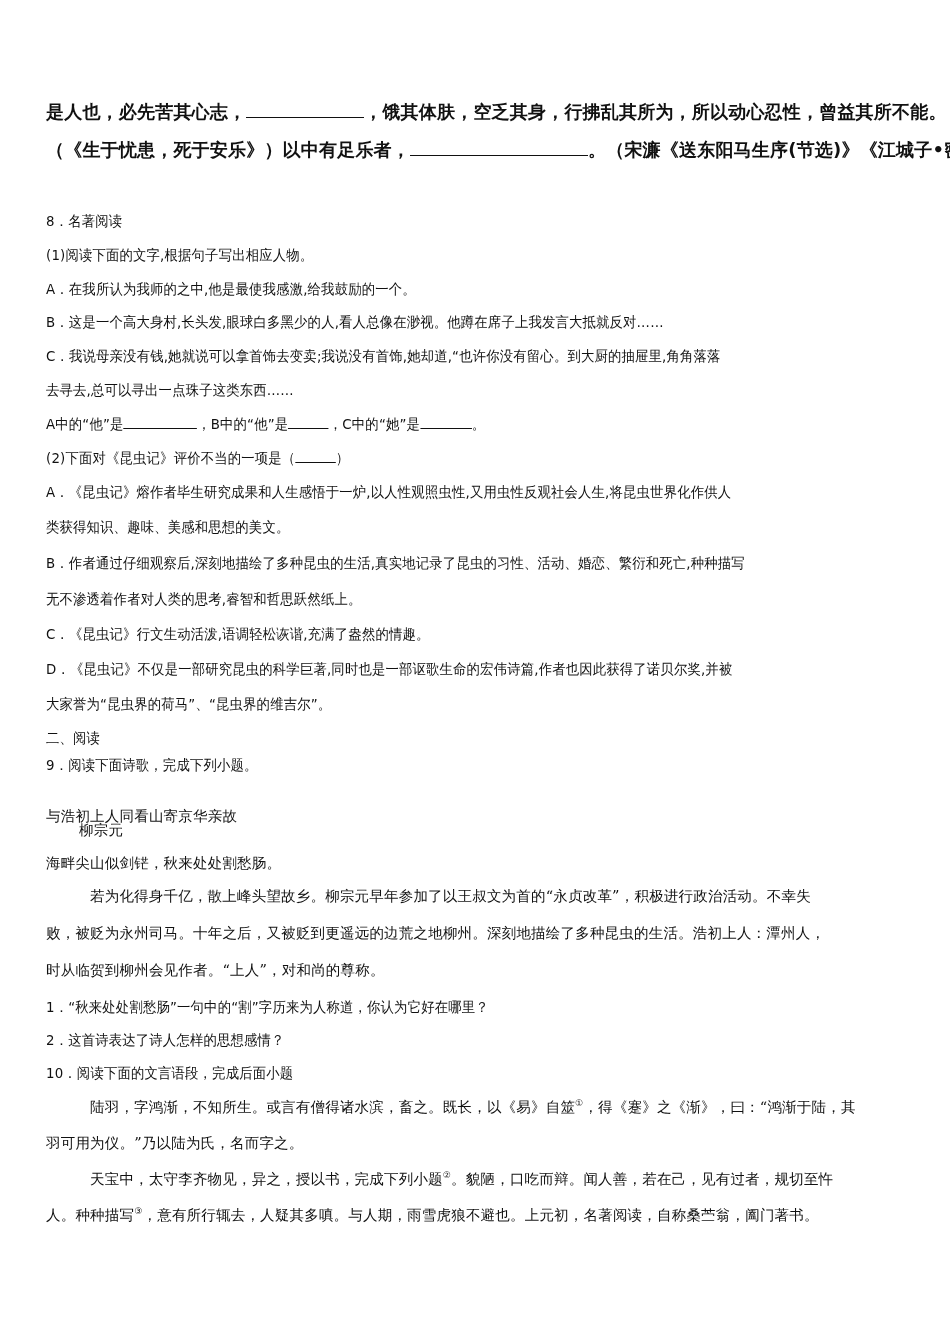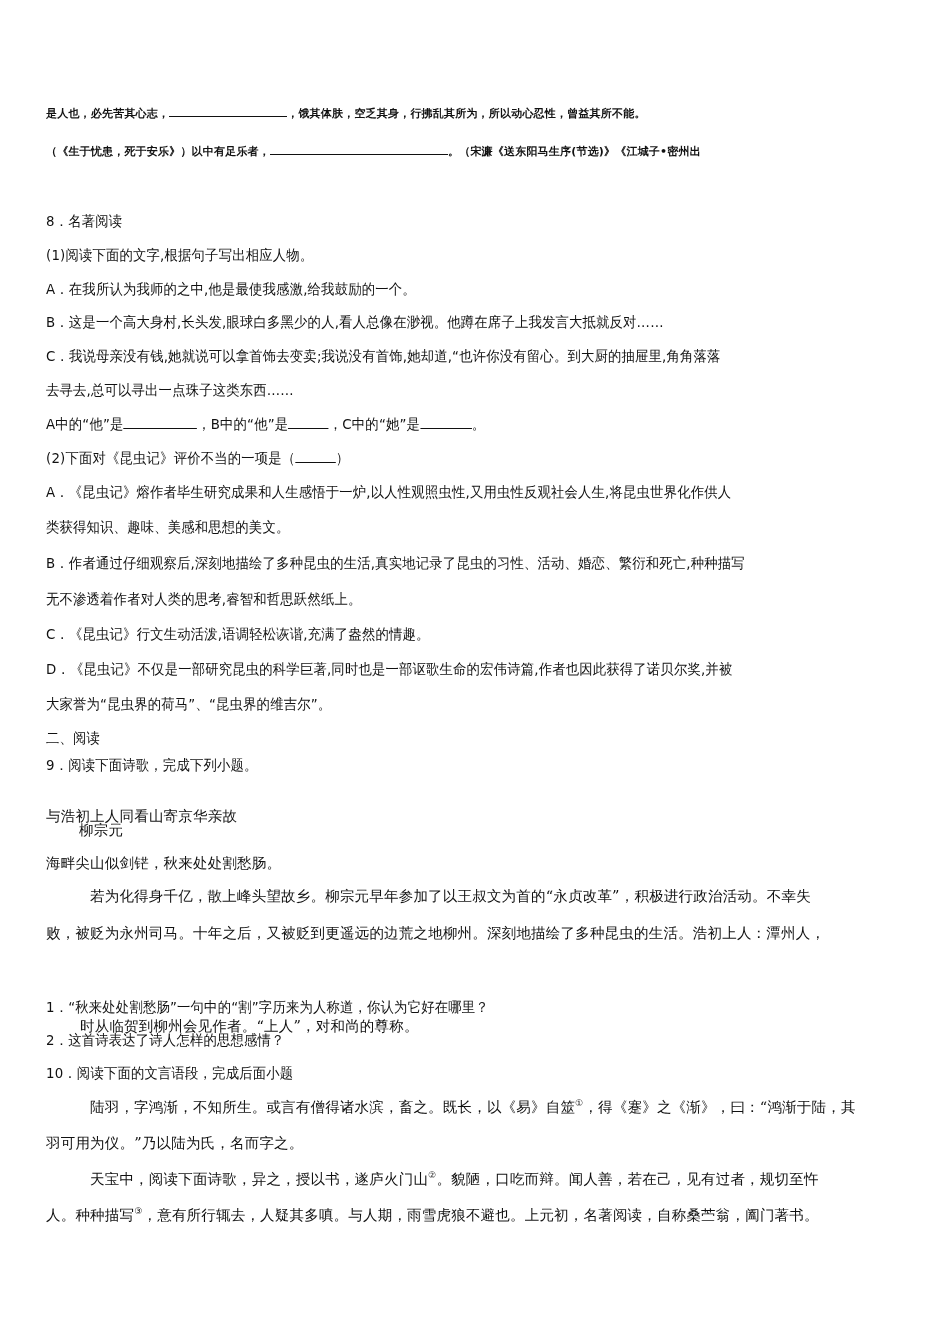--- a/index.html
+++ b/index.html
@@ -26,21 +26,21 @@
       left: 46px;
       right: 40px;
       white-space: nowrap;
       font-size: 15.5px;
       line-height: 20px;
       letter-spacing: 0.2px;
     }
     .bold {
       font-family: "DejaVu Sans", "Liberation Sans", sans-serif;
       font-weight: bold;
-      font-size: 11px;
+      font-size: 18px;
     }
     .sans {
       font-family: "DejaVu Sans", "Liberation Sans", sans-serif;
       font-size: 14.5px;
       transform: scaleX(0.92);
       transform-origin: left center;
     }
     .serif {
       font-family: "DejaVu Serif", "Liberation Serif", serif;
       font-size: 14.5px;
@@ -93,29 +93,29 @@
   <div class="line sans" style="top:728px;">二、阅读</div>
 
   <div class="line sans" style="top:755px;">9．阅读下面诗歌，完成下列小题。</div>
   <div class="line serif" style="top:806px;">与浩初上人同看山寄京华亲故</div>
   <div class="line serif" style="top:820px;margin-left:33px;">柳宗元</div>
   <div class="line serif" style="top:853px;">海畔尖山似剑铓，秋来处处割愁肠。</div>
   <div class="line serif indent" style="top:886px;">
     <span>若为化得身千亿，散上峰头望故乡。</span><span>柳宗元早年参加了以王叔文为首的“永贞改革”，积极进行政治活动。不幸失</span>
   </div>
   <div class="line serif" style="top:923px;">败，被贬为永州司马。十年之后，又被贬到更遥远的边荒之地柳州。深刻地描绘了多种昆虫的生活。浩初上人：潭州人，</div>
-  <div class="line serif" style="top:1016px;margin-left:34px;">时从临贺到柳州会见作者。“上人”，对和尚的尊称。</div>
+  <div class="line serif" style="top:960px;">时从临贺到柳州会见作者。“上人”，对和尚的尊称。</div>
   <div class="line sans" style="top:997px;">1．“秋来处处割愁肠”一句中的“割”字历来为人称道，你认为它好在哪里？</div>
   <div class="line sans" style="top:1030px;">2．这首诗表达了诗人怎样的思想感情？</div>
 
   <div class="line sans" style="top:1063px;">10．阅读下面的文言语段，完成后面小题</div>
   <div class="line serif indent" style="top:1097px;">
     <span>陆羽，字鸿渐，不知所生。或言有僧得诸水滨，畜之。既长，以《易》自筮</span><sup class="note">①</sup><span>，得《蹇》之《渐》，曰：“鸿渐于陆，其</span>
   </div>
   <div class="line serif" style="top:1133px;">羽可用为仪。”乃以陆为氏，名而字之。</div>
   <div class="line serif indent" style="top:1169px;">
-    <span>天宝中，阅读下面诗歌，异之，授以书，遂庐火门山</span><sup class="note">②</sup><span>。貌陋，口吃而辩。闻人善，若在己，见有过者，规切至忤</span>
+    <span>天宝中，太守李齐物见，异之，授以书，完成下列小题</span><sup class="note">②</sup><span>。貌陋，口吃而辩。闻人善，若在己，见有过者，规切至忤</span>
   </div>
   <div class="line serif" style="top:1205px;">
     <span>人。种种描写</span><sup class="note">③</sup><span>，意有所行辄去，人疑其多嗔。与人期，雨雪虎狼不避也。上元初，名著阅读，自称桑苎翁，阖门著书。</span>
   </div>
 
 </div>
 
 </body></html>

